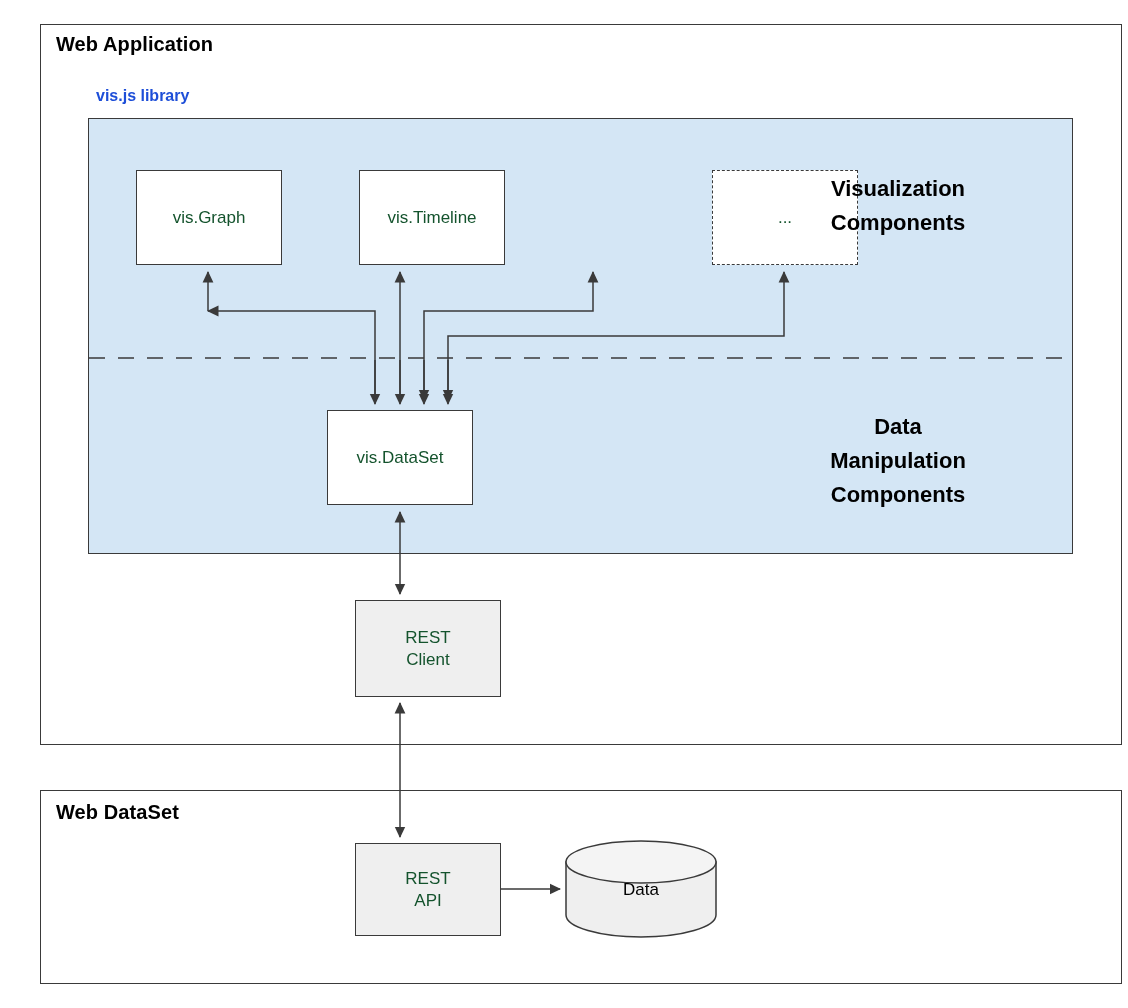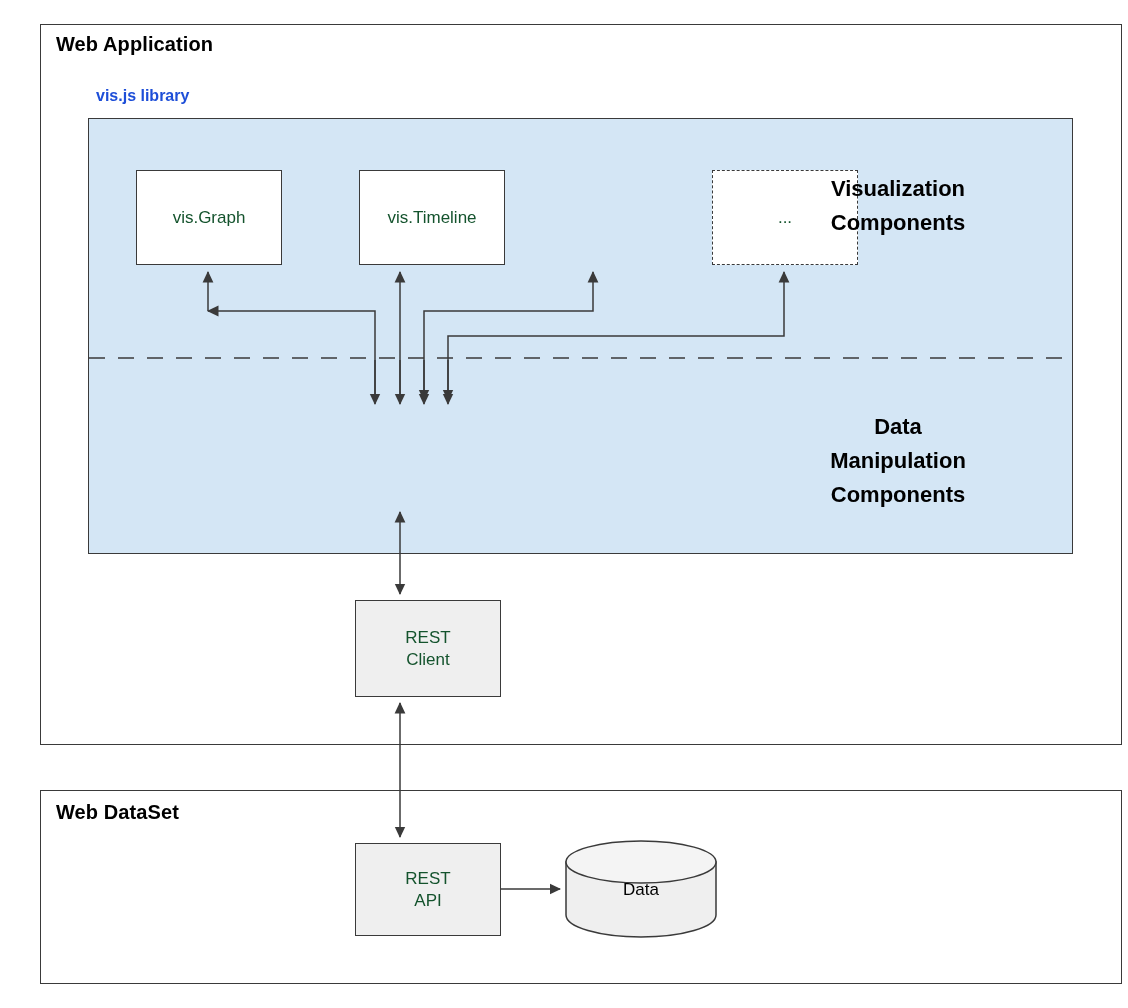--- a/index.html
+++ b/index.html
@@ -173,20 +173,21 @@
       <g>
         <path d="M 550 862 L 550 915 A 75 22 0 0 0 700 915 L 700 862 Z" fill="#efefef" stroke="#3a3a3a" stroke-width="1.5"></path>
         <ellipse cx="625" cy="862" rx="75" ry="21" fill="#f4f4f4" stroke="#3a3a3a" stroke-width="1.5"></ellipse>
       </g>
     </g>
   </svg>
 
   <div class="node" id="node-vis-graph">vis.Graph</div>
   <div class="node" id="node-vis-timeline">vis.Timeline</div>
   <div class="node dashed" id="node-dots">...</div>
+  <div class="node" id="node-vis-dataset">vis.DataSet</div>
   <div class="node grey" id="node-rest-client">REST
 Client</div>
   <div class="node grey" id="node-rest-api">REST
 API</div>
 
   <div id="cylinder-label">Data</div>
 
   <div class="zone-label" id="label-visualization">Visualization
 Components</div>
   <div class="zone-label" id="label-data-manipulation">Data

